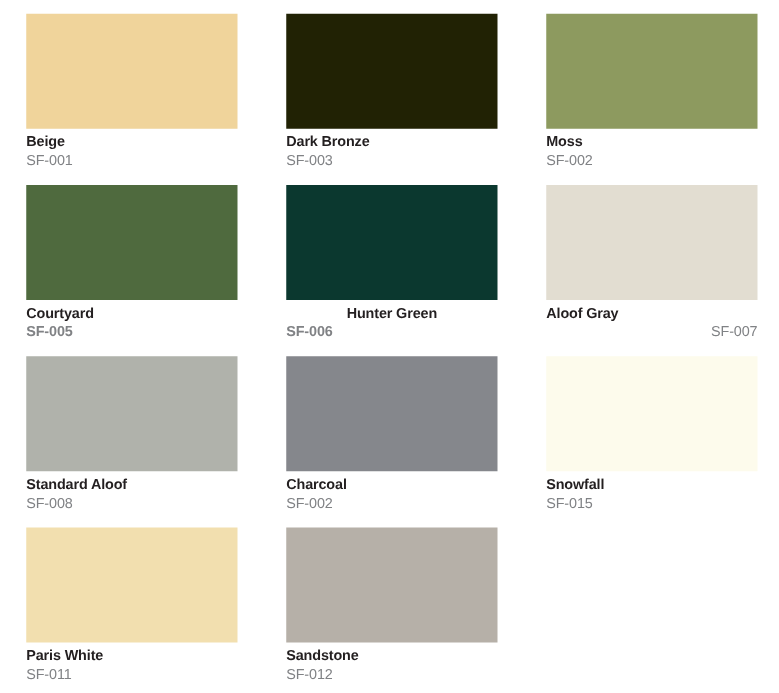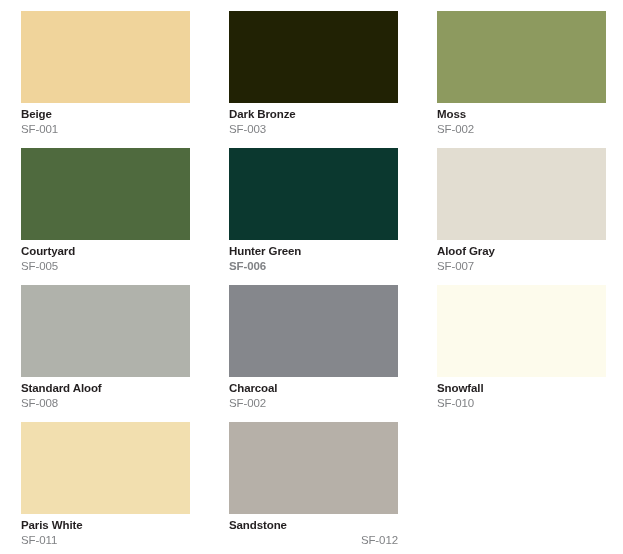--- a/index.html
+++ b/index.html
@@ -91,65 +91,65 @@
       <div class="swatch-chip" style="background-color: rgb(141, 154, 95);"></div>
       <div class="swatch-meta">
         <span class="swatch-name" style="color: rgb(35, 31, 32);">Moss</span>
         <span class="swatch-code" style="color: rgb(128, 130, 133);">SF-002</span>
       </div>
     </div>
     <div class="swatch-card">
       <div class="swatch-chip" style="background-color: rgb(79, 106, 62);"></div>
       <div class="swatch-meta">
         <span class="swatch-name" style="color: rgb(35, 31, 32);">Courtyard</span>
-        <span class="swatch-code" style="color: rgb(128, 130, 133);">SF-005</span>
+        <span class="swatch-code" style="color: rgb(128, 130, 133); font-weight: bold;">SF-005</span>
       </div>
     </div>
     <div class="swatch-card">
       <div class="swatch-chip" style="background-color: rgb(11, 56, 47);"></div>
       <div class="swatch-meta">
-        <span class="swatch-name" style="color: rgb(35, 31, 32);">Hunter Green</span>
+        <span class="swatch-name" style="color: rgb(35, 31, 32); text-align: center;">Hunter Green</span>
         <span class="swatch-code" style="color: rgb(128, 130, 133); font-weight: bold;">SF-006</span>
       </div>
     </div>
     <div class="swatch-card">
       <div class="swatch-chip" style="background-color: rgb(226, 221, 209);"></div>
       <div class="swatch-meta">
         <span class="swatch-name" style="color: rgb(35, 31, 32);">Aloof Gray</span>
-        <span class="swatch-code" style="color: rgb(128, 130, 133);">SF-007</span>
+        <span class="swatch-code" style="color: rgb(128, 130, 133); text-align: right;">SF-007</span>
       </div>
     </div>
     <div class="swatch-card">
       <div class="swatch-chip" style="background-color: rgb(176, 178, 171);"></div>
       <div class="swatch-meta">
         <span class="swatch-name" style="color: rgb(35, 31, 32);">Standard Aloof</span>
         <span class="swatch-code" style="color: rgb(128, 130, 133);">SF-008</span>
       </div>
     </div>
     <div class="swatch-card">
       <div class="swatch-chip" style="background-color: rgb(133, 135, 140);"></div>
       <div class="swatch-meta">
         <span class="swatch-name" style="color: rgb(35, 31, 32);">Charcoal</span>
         <span class="swatch-code" style="color: rgb(128, 130, 133);">SF-002</span>
       </div>
     </div>
     <div class="swatch-card">
       <div class="swatch-chip" style="background-color: rgb(253, 251, 236);"></div>
       <div class="swatch-meta">
         <span class="swatch-name" style="color: rgb(35, 31, 32);">Snowfall</span>
-        <span class="swatch-code" style="color: rgb(128, 130, 133);">SF-010</span>
+        <span class="swatch-code" style="color: rgb(128, 130, 133);">SF-015</span>
       </div>
     </div>
     <div class="swatch-card">
       <div class="swatch-chip" style="background-color: rgb(242, 223, 175);"></div>
       <div class="swatch-meta">
         <span class="swatch-name" style="color: rgb(35, 31, 32);">Paris White</span>
         <span class="swatch-code" style="color: rgb(128, 130, 133);">SF-011</span>
       </div>
     </div>
     <div class="swatch-card">
       <div class="swatch-chip" style="background-color: rgb(182, 176, 168);"></div>
       <div class="swatch-meta">
         <span class="swatch-name" style="color: rgb(35, 31, 32);">Sandstone</span>
-        <span class="swatch-code" style="color: rgb(128, 130, 133); text-align: right;">SF-012</span>
+        <span class="swatch-code" style="color: rgb(128, 130, 133);">SF-012</span>
       </div>
     </div>
   </div>
 
 </body></html>

